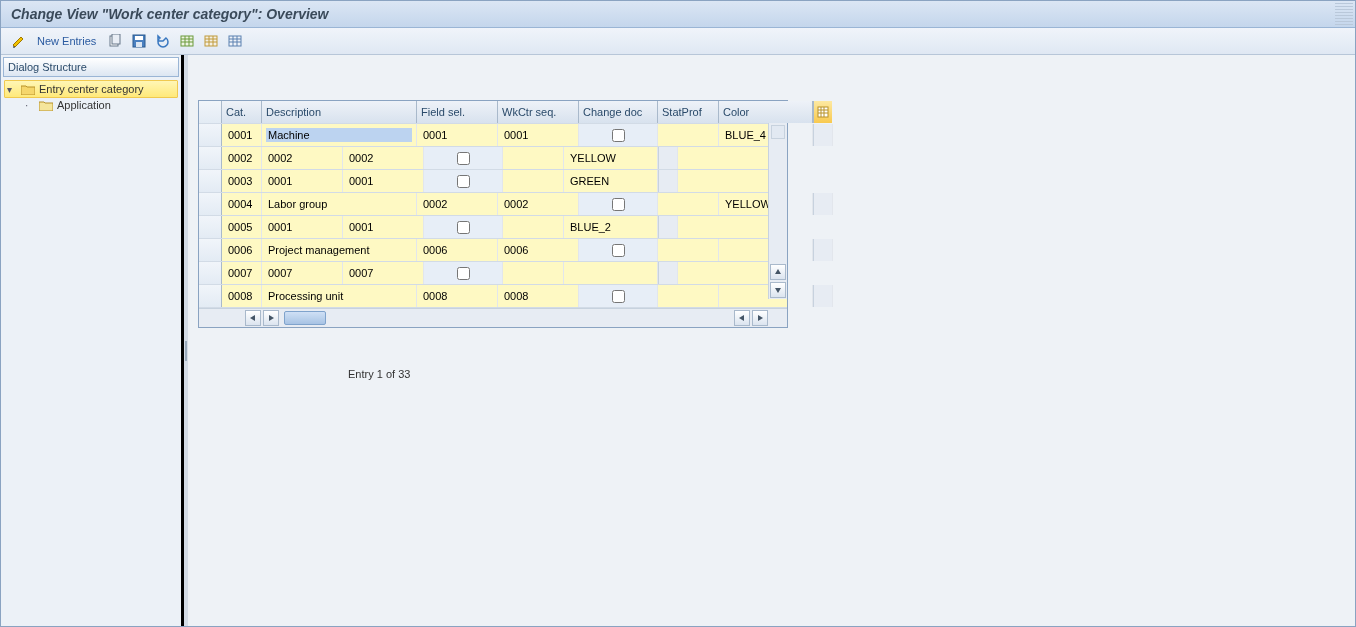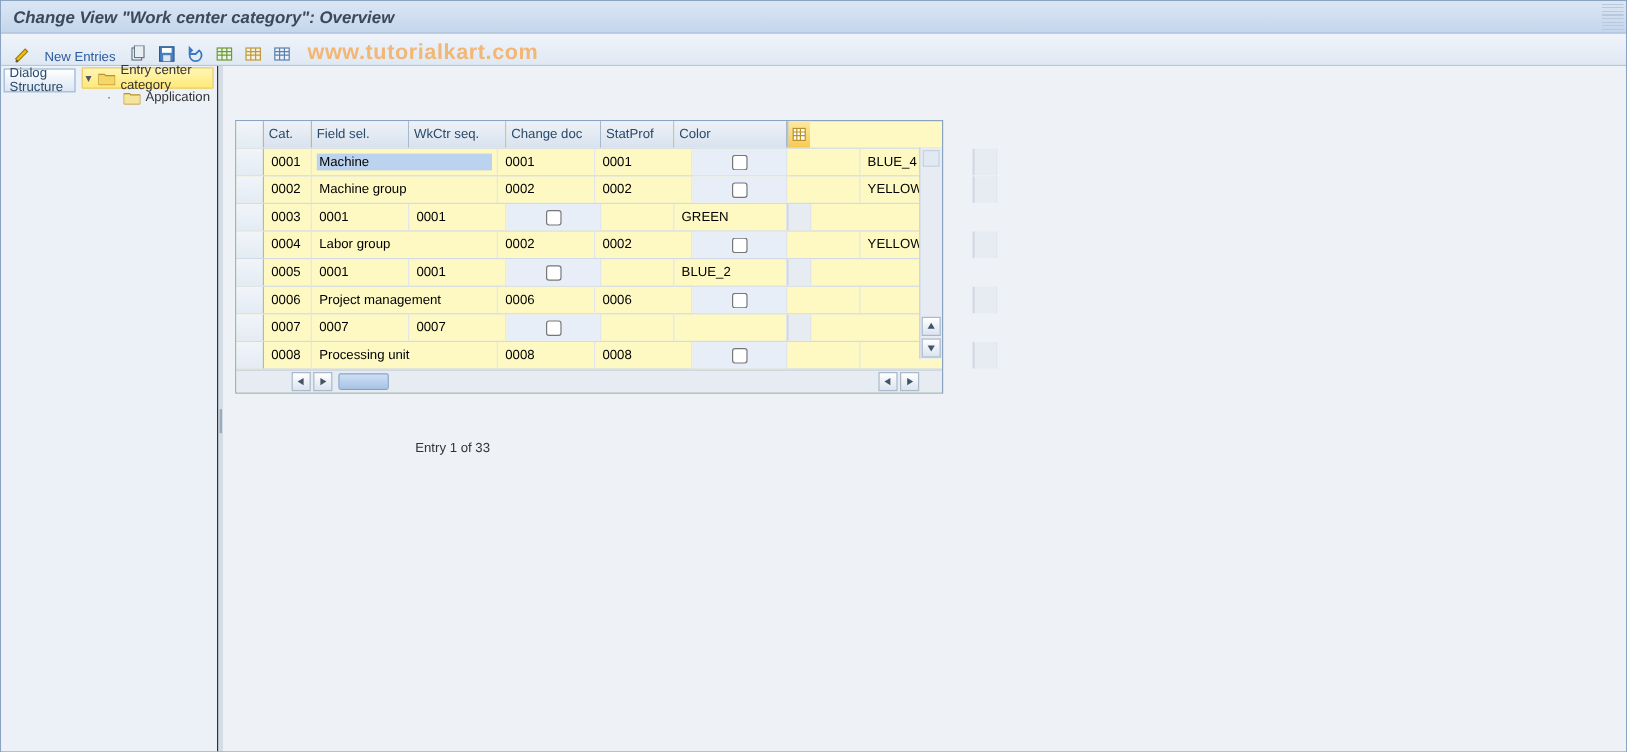--- a/index.html
+++ b/index.html
@@ -1,25 +1,25 @@
 <!DOCTYPE html>
 <html><head>
 <meta charset="utf-8">
 <style>
 html,body{margin:0;padding:0;font-family:Arial,Helvetica,sans-serif;font-size:11px;color:#333;background:#f2f2f2;width:1356px;height:627px;overflow:hidden}
 .window{width:1354px;height:625px;border:1px solid #8aa3c1;background:#eef2f6;position:relative}
 .titlebar{height:26px;background:linear-gradient(#dbe6f4,#c4d6ec);border-bottom:1px solid #9ab5d5;display:flex;align-items:center;padding:0 10px;position:relative}
 .titlebar .ttl{font-weight:bold;font-style:italic;font-size:14px;color:#3a4a5a}
 .titlebar .grip{position:absolute;right:2px;top:2px;bottom:2px;width:18px;background:repeating-linear-gradient(#b9c8da 0 1px,transparent 1px 3px)}
-.toolbar{height:26px;background:linear-gradient(#f0f4fa,#dfe8f3);border-bottom:1px solid #b7c6d8;display:flex;align-items:flex-end;gap:6px;padding:0 8px}
+.toolbar{height:26px;background:linear-gradient(#f0f4fa,#dfe8f3);border-bottom:1px solid #b7c6d8;display:flex;align-items:center;gap:6px;padding:0 8px}
 .tb-ico{width:16px;height:16px;display:inline-flex;align-items:center;justify-content:center;border:1px solid transparent;border-radius:2px;cursor:pointer}
 .tb-lnk{color:#2a5aa0;cursor:pointer;padding:0 4px}
 .watermark{font-family:'Trebuchet MS',sans-serif;font-size:18px;font-weight:bold;color:#f2b675;margin-left:6px;letter-spacing:.5px}
 .body{display:flex;height:calc(100% - 54px)}
-.sidebar{width:180px;border-right:1px solid #000000;background:#ecf1f7;display:flex;flex-direction:row}
+.sidebar{width:180px;border-right:3px solid #000000;background:#ecf1f7;display:flex;flex-direction:column}
 .side-title{height:18px;border:1px solid #9ab5d5;margin:2px;padding:0 4px;display:flex;align-items:center;background:linear-gradient(#fff,#dce6f2);color:#2a4a6a}
 .tree{padding:2px 4px}
 .tree-node{display:flex;align-items:center;gap:4px;height:16px;padding:0 2px;cursor:pointer}
 .tree-node.sel{background:linear-gradient(#fff6b5,#ffe97a);border:1px solid #f0c94f;border-radius:1px;margin:-1px}
 .tree-exp{width:10px;color:#556;font-size:10px}
 .folder{width:14px;height:11px;display:inline-block}
 .folder.open svg path{fill:#f5d66b;stroke:#b8922b}
 .folder.closed svg path{fill:#f5e59b;stroke:#b8922b}
 .splitter{width:4px;background:#d4dce6;cursor:col-resize;position:relative}
 .splitter::after{content:"";position:absolute;top:50%;left:1px;width:2px;height:20px;background:#9ab}
@@ -102,21 +102,20 @@
           <rect x="1" y="2" width="12" height="10" fill="#f4f0e4" stroke="#c09a3a"></rect>
           <path d="M1 5h12M1 8h12M5 2v10M9 2v10" stroke="#c09a3a"></path>
         </svg>
     </span>
     <span class="tb-ico">
       <svg width="14" height="14">
           <rect x="1" y="2" width="12" height="10" fill="#eef2f8" stroke="#5a80b0"></rect>
           <path d="M1 5h12M1 8h12M5 2v10M9 2v10" stroke="#5a80b0"></path>
         </svg>
     </span>
-    <span class="watermark">www.tutorialkart.com</span>
   </div>
   <div class="body">
     <div class="sidebar">
       <div class="side-title">Dialog Structure</div>
       <div class="tree">
         <div class="tree-node sel">
           <span class="tree-exp">▾</span>
           <span class="folder open">
             <svg width="14" height="11">
                 <path d="M0 2h5l1 1h8v7a1 1 0 0 1-1 1H1a1 1 0 0 1-1-1Z"></path>
@@ -135,20 +134,21 @@
         </div>
       </div>
     </div>
     <div class="splitter"></div>
     <div class="main">
       <div class="grid-wrap">
         <div class="grid">
           <div class="grow ghdr">
             <div class="gc c-sel sel"></div>
             <div class="gc c-cat">Cat.</div>
+            <div class="gc c-desc">Description</div>
             <div class="gc c-fld">Field sel.</div>
             <div class="gc c-scr">WkCtr seq.</div>
             <div class="gc c-chg">Change doc</div>
             <div class="gc c-stat">StatProf</div>
             <div class="gc c-col">Color</div>
             <div class="corner-btn c-sb">
               <svg width="12" height="12">
                   <rect x="1" y="1" width="10" height="10" fill="#fff" stroke="#b8922b"></rect>
                   <path d="M1 4h10M1 7h10M4 1v10M7 1v10" stroke="#b8922b"></path>
                 </svg>
@@ -177,23 +177,20 @@
                 </div>
                 <div class="gc c-col">
                   <input type="text" value="BLUE_4" style="">
                 </div>
                 <div class="gc c-sb" style="background:#e7ecf3;border-left:1px solid #c7d2de"></div>
               </div>
               <div class="grow">
                 <div class="gc c-sel sel"></div>
                 <div class="gc c-cat">
                   <input type="text" value="0002" style="">
-                </div>
-                <div class="gc c-desc">
-                  <input type="text" value="Machine group" style="">
                 </div>
                 <div class="gc c-fld">
                   <input type="text" value="0002" style="">
                 </div>
                 <div class="gc c-scr">
                   <input type="text" value="0002" style="">
                 </div>
                 <div class="gc c-chg chk">
                   <input type="checkbox" style="">
                 </div>

